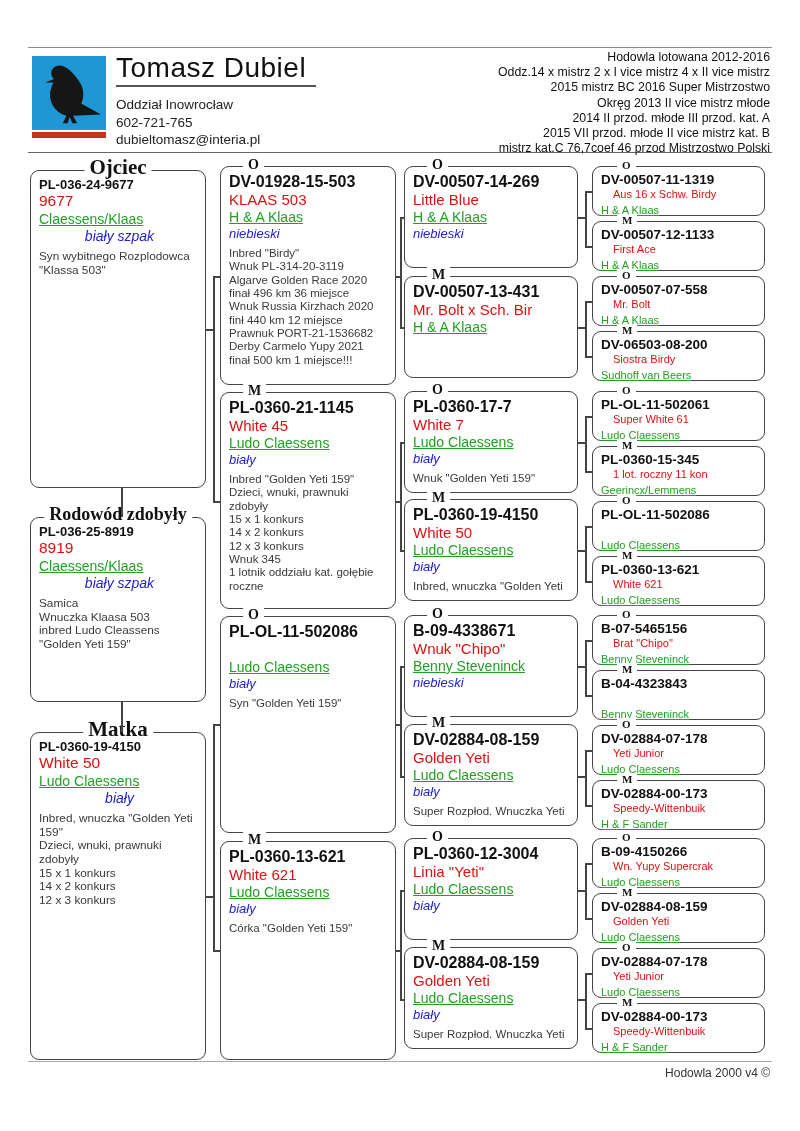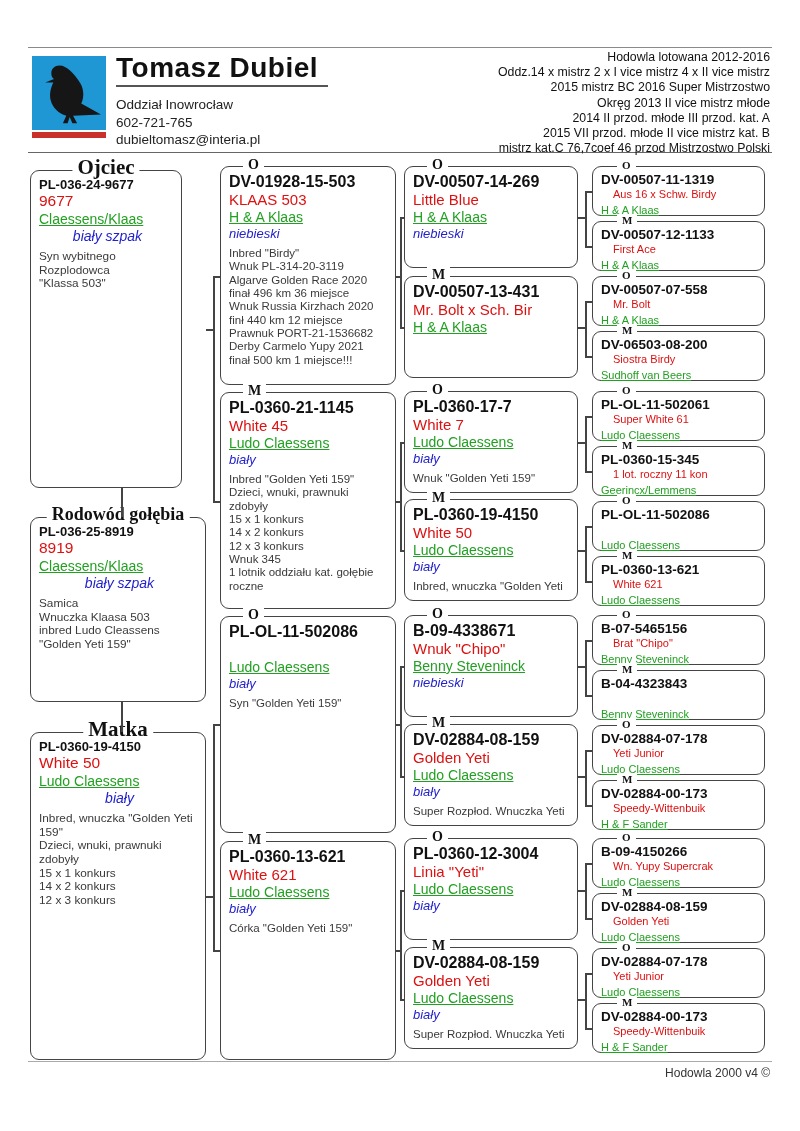--- a/index.html
+++ b/index.html
@@ -3,21 +3,21 @@
 <meta charset="utf-8">
 <style>
   html,body{margin:0;padding:0;background:#fff;}
   #page{position:relative;width:800px;height:1131px;background:#fff;
         font-family:"Liberation Sans",sans-serif;overflow:hidden;}
   .hr{position:absolute;height:1px;background:#8a8a8a;}
   
   #logo{position:absolute;left:32px;top:56px;width:74px;height:74px;background:#1f97d4;}
   #logo svg{position:absolute;left:2px;top:4px;}
   #logobar{position:absolute;left:32px;top:132px;width:74px;height:6px;background:#c9302c;}
-  #owner-name{position:absolute;left:116px;top:52px;font-size:28px;font-weight:bold;color:#111;
+  #owner-name{position:absolute;left:116px;top:52px;font-size:28px;font-weight:normal;color:#111;
               border-bottom:2px solid #555;padding:0 10px 1px 0;letter-spacing:0.5px;}
   #owner-info{position:absolute;left:116px;top:96px;font-size:13.5px;color:#222;line-height:1.3;white-space:pre-line;}
   #achv{position:absolute;right:30px;top:50px;width:420px;text-align:right;
         font-size:12.3px;color:#111;line-height:1.24;white-space:pre-line;}
   
   .pb{position:absolute;background:#fff;border:1.6px solid #444;border-radius:9px;
       padding:6px 5px 0 8px;box-sizing:border-box;}
   .tag{position:absolute;top:-10px;background:#fff;padding:0 5px;color:#111;
        font-family:"Liberation Serif",serif;font-weight:bold;white-space:nowrap;}
   .g1 .tag{font-size:21px;top:-16px;left:50%;transform:translateX(-50%);}
@@ -61,31 +61,31 @@
 602-721-765
 dubieltomasz@interia.pl</div>
   <div id="achv">Hodowla lotowana 2012-2016
 Oddz.14 x mistrz 2 x I vice mistrz 4 x II vice mistrz
 2015 mistrz BC 2016 Super Mistrzostwo
 Okręg 2013 II vice mistrz młode
 2014 II przod. młode III przod. kat. A
 2015 VII przod. młode II vice mistrz kat. B
 mistrz kat.C 76,7coef 46 przod Mistrzostwo Polski</div>
 
-  <div class="pb g1" style="left:30px;top:170px;width:152px;height:318px">
+  <div class="pb g1" style="left:30px;top:170px;width:176px;height:318px">
     <span class="tag">Ojciec</span>
     <div class="ring">PL-036-24-9677</div>
     <div class="pname">9677</div>
     <div><span class="breeder">Claessens/Klaas</span></div>
     <div class="pcolor">biały szpak</div>
     <div class="notes">Syn wybitnego Rozplodowca
 "Klassa 503"</div>
   </div>
   <div class="pb g1" style="left:30px;top:517px;width:176px;height:185px">
-    <span class="tag" style="font-size:18px;top:-14px">Rodowód gołębia</span>
+    <span class="tag" style="font-size:18px;top:-14px">Rodowód zdobyły</span>
     <div class="ring">PL-036-25-8919</div>
     <div class="pname">8919</div>
     <div><span class="breeder">Claessens/Klaas</span></div>
     <div class="pcolor">biały szpak</div>
     <div class="notes">Samica
 Wnuczka Klaasa 503
 inbred Ludo Cleassens
  "Golden Yeti 159"</div>
   </div>
   <div class="pb g1" style="left:30px;top:732px;width:176px;height:328px">

